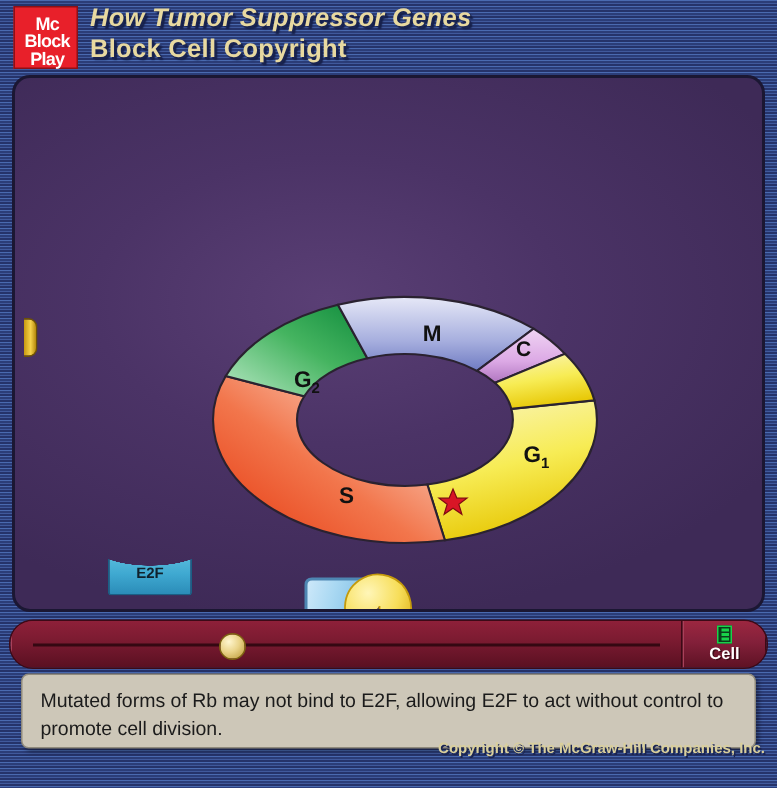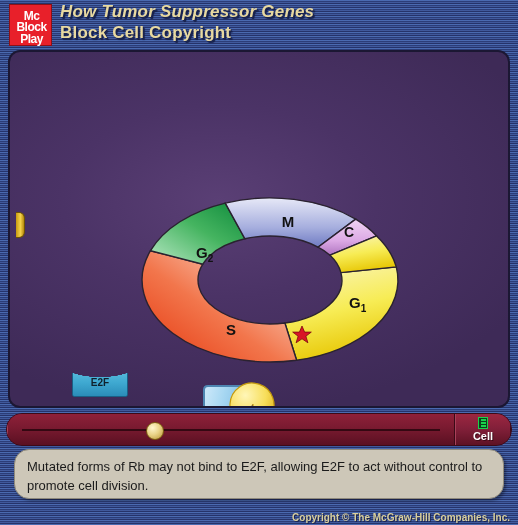--- a/index.html
+++ b/index.html
@@ -119,28 +119,28 @@
   }
   .spk{position:relative;width:16px;height:11px;}
   .spk .c{position:absolute;left:0;top:1px;width:0;height:0;border-right:8px solid #19d24a;border-top:5px solid transparent;border-bottom:5px solid transparent;}
   .spk .w{position:absolute;left:9px;top:0px;width:5px;height:11px;border-right:2px solid #19d24a;border-radius:0 9px 9px 0;}
   .doc{width:10px;height:12px;border:1.5px solid #19d24a;background:#0c3d1c;display:flex;flex-direction:column;justify-content:center;gap:1.5px;padding:0 1.5px;box-sizing:border-box;}
   .doc i{display:block;height:1.5px;background:#19d24a;}
 
   
   #caption{
     position:absolute;left:14px;top:449px;width:490px;height:50px;
-    background:#cdc7b8;border:1px solid #8f8a7c;border-radius:15px;
+    background:#cdc7b8;border:1px solid #8f8a7c;border-radius:5px;
     box-sizing:border-box;padding:8px 12px;
     color:#1b1b1b;font-size:13px;line-height:1.45;
     box-shadow:2px 2px 3px rgba(0,0,0,.35);
   }
   
   #copyright{
-    position:absolute;right:8px;bottom:2px;
+    position:absolute;right:8px;bottom:20px;
     color:#d9cf9c;font-size:10px;font-weight:bold;
     text-shadow:1px 1px 0 #1a2450;white-space:nowrap;
   }
 </style>
 </head>
 <body>
 
 <div id="app">
 
   <div id="header">

